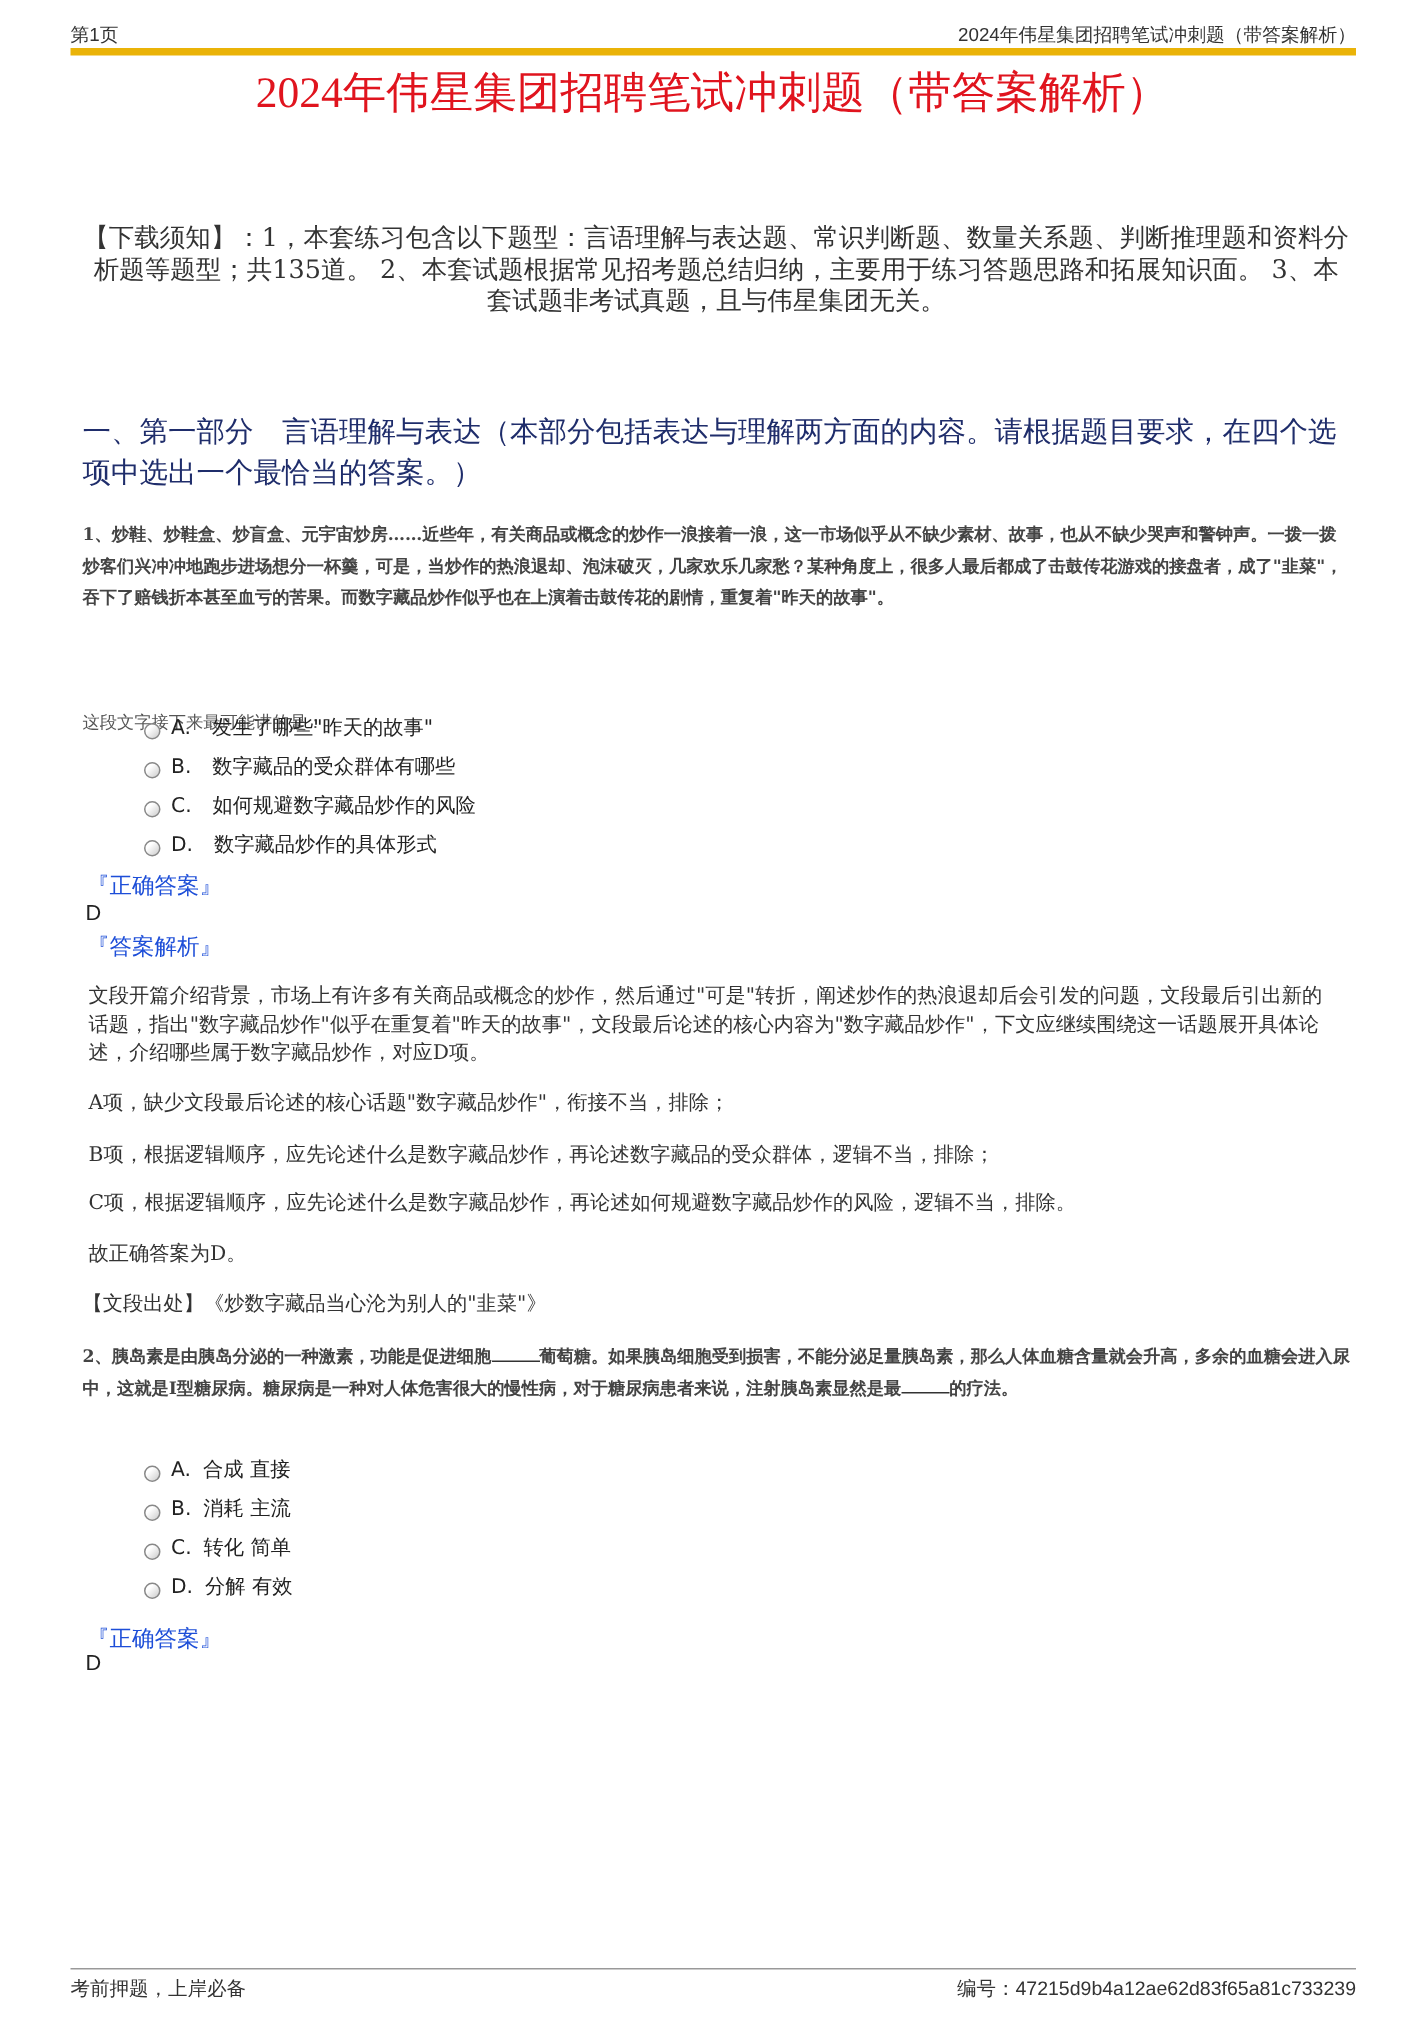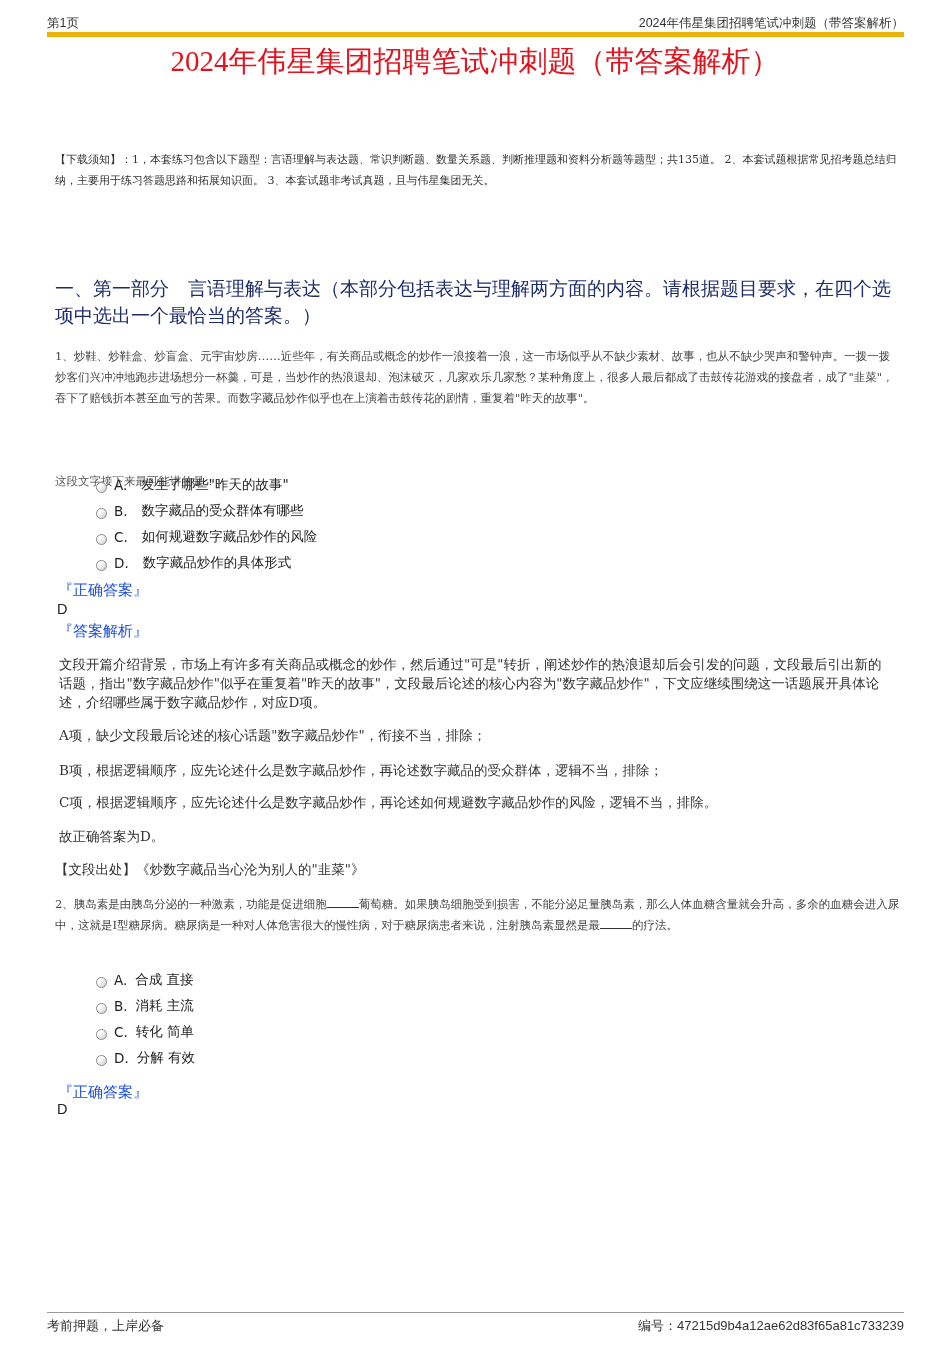--- a/index.html
+++ b/index.html
@@ -5,25 +5,25 @@
   html, body { margin: 0; padding: 0; background: #ffffff; }
   body { width: 950px; height: 1345px; position: relative; overflow: hidden;
          font-family: "DejaVu Serif", "Liberation Serif", serif; color: #333; }
   .page-header { position: absolute; left: 47px; right: 46px; top: 14px; height: 18px;
                  border-bottom: 5px solid #eab308; font-family: "Liberation Sans", sans-serif;
                  font-size: 12.5px; color: #333; }
   .page-header .left { position: absolute; left: 0; top: 1px; }
   .page-header .right { position: absolute; right: 0; top: 1px; }
   .doc-title { position: absolute; left: 0; right: 0; top: 42px; text-align: center;
                color: #e0141e; font-size: 29px; font-family: "Liberation Serif", serif; letter-spacing: 0px; }
-  .notice { position: absolute; left: 55px; width: 845px; top: 149px; font-size: 11px;
-            line-height: 21px; color: #333; }
+  .notice { position: absolute; left: 55px; width: 845px; top: 149px; font-size: 17px;
+            line-height: 21px; color: #333; text-align: center; }
   .section-heading { position: absolute; left: 55px; width: 845px; top: 275px; font-size: 19px;
                      line-height: 27px; color: #1f2d6b; }
-  .q-stem { position: absolute; left: 55px; width: 845px; font-size: 11.5px; line-height: 21px; color: #444; }
+  .q-stem { position: absolute; left: 55px; width: 845px; font-size: 11.5px; line-height: 21px; color: #444; font-weight: bold; }
   .q-prompt { position: absolute; left: 55px; font-size: 11.5px; color: #555; margin-top: 32px; }
   .options { position: absolute; left: 96px; font-family: "DejaVu Sans", sans-serif; font-size: 13.5px; color: #222; }
   .option { display: flex; align-items: center; height: 26px; cursor: pointer; }
   .radio { width: 9px; height: 9px; border-radius: 50%; border: 1px solid #888;
            background: linear-gradient(135deg, #fff 30%, #ccc 100%); margin-right: 7px; margin-top: 4px; }
   .opt-letter { margin-right: 14px; }
   .label-bracket { position: absolute; left: 58px; font-size: 15px; color: #1d4ed8; font-family: Liberation Serif, serif; }
   .answer-letter { position: absolute; left: 57px; font-family: "Liberation Sans", sans-serif; font-size: 14.5px; color: #222; }
   .para { position: absolute; left: 59px; width: 835px; font-size: 13.5px; line-height: 19px; color: #333; }
   .blank { display: inline-block; width: 32px; border-bottom: 1px solid #333; height: 10px; }

